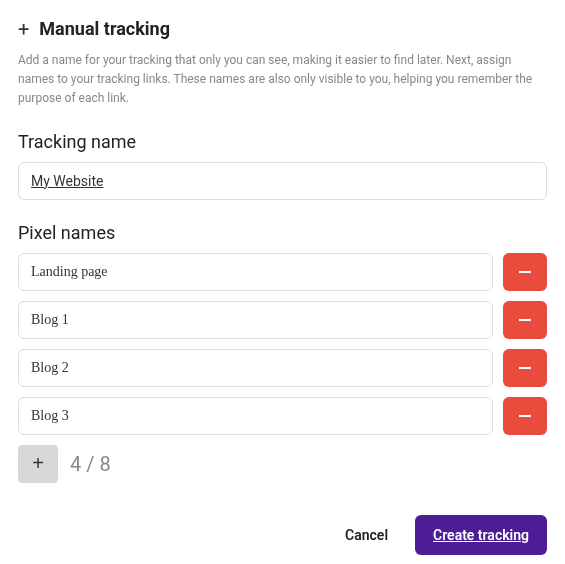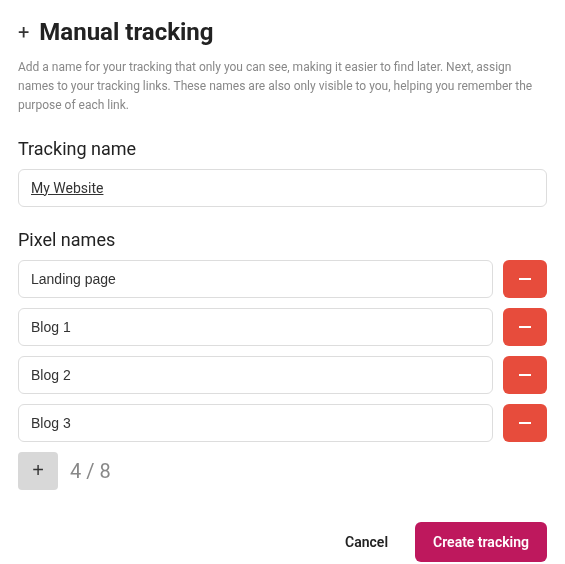--- a/index.html
+++ b/index.html
@@ -19,21 +19,21 @@
       align-items: center;
       gap: 10px;
       margin-bottom: 12px;
     }
     .header-icon {
       font-size: 20px;
       font-weight: 400;
       line-height: 1;
     }
     .header-title {
-      font-size: 24px;
+      font-size: 18px;
       font-weight: 700;
       color: #222;
     }
     .description {
       font-size: 12px;
       color: #888;
       line-height: 1.6;
       margin-bottom: 22px;
     }
     .field-label {
@@ -59,21 +59,21 @@
       margin-bottom: 10px;
       align-items: stretch;
     }
     .pixel-input {
       flex: 1;
       padding: 10px 12px;
       border: 1px solid #ddd;
       border-radius: 6px;
       font-size: 14px;
       color: #333;
-      font-family: Liberation Sans, sans-serif;
+      font-family: Liberation Serif, serif;
     }
     .remove-btn {
       width: 44px;
       background: #e74c3c;
       border: none;
       border-radius: 6px;
       color: #fff;
       display: flex;
       align-items: center;
       justify-content: center;
@@ -117,29 +117,30 @@
     .cancel-btn {
       background: none;
       border: none;
       font-size: 14px;
       font-weight: 600;
       color: #222;
       cursor: pointer;
       font-family: inherit;
     }
     .create-btn {
-      background: #be185d;
+      background: #4c1d95;
       border: none;
       border-radius: 6px;
       color: #fff;
       font-size: 14px;
       font-weight: 600;
       padding: 12px 18px;
       cursor: pointer;
       font-family: inherit;
+      text-decoration: underline;
     }
   </style>
 </head>
 <body>
 
 
 
 <div class="header">
   <span class="header-icon">+</span>
   <h2 class="header-title">Manual tracking</h2>

